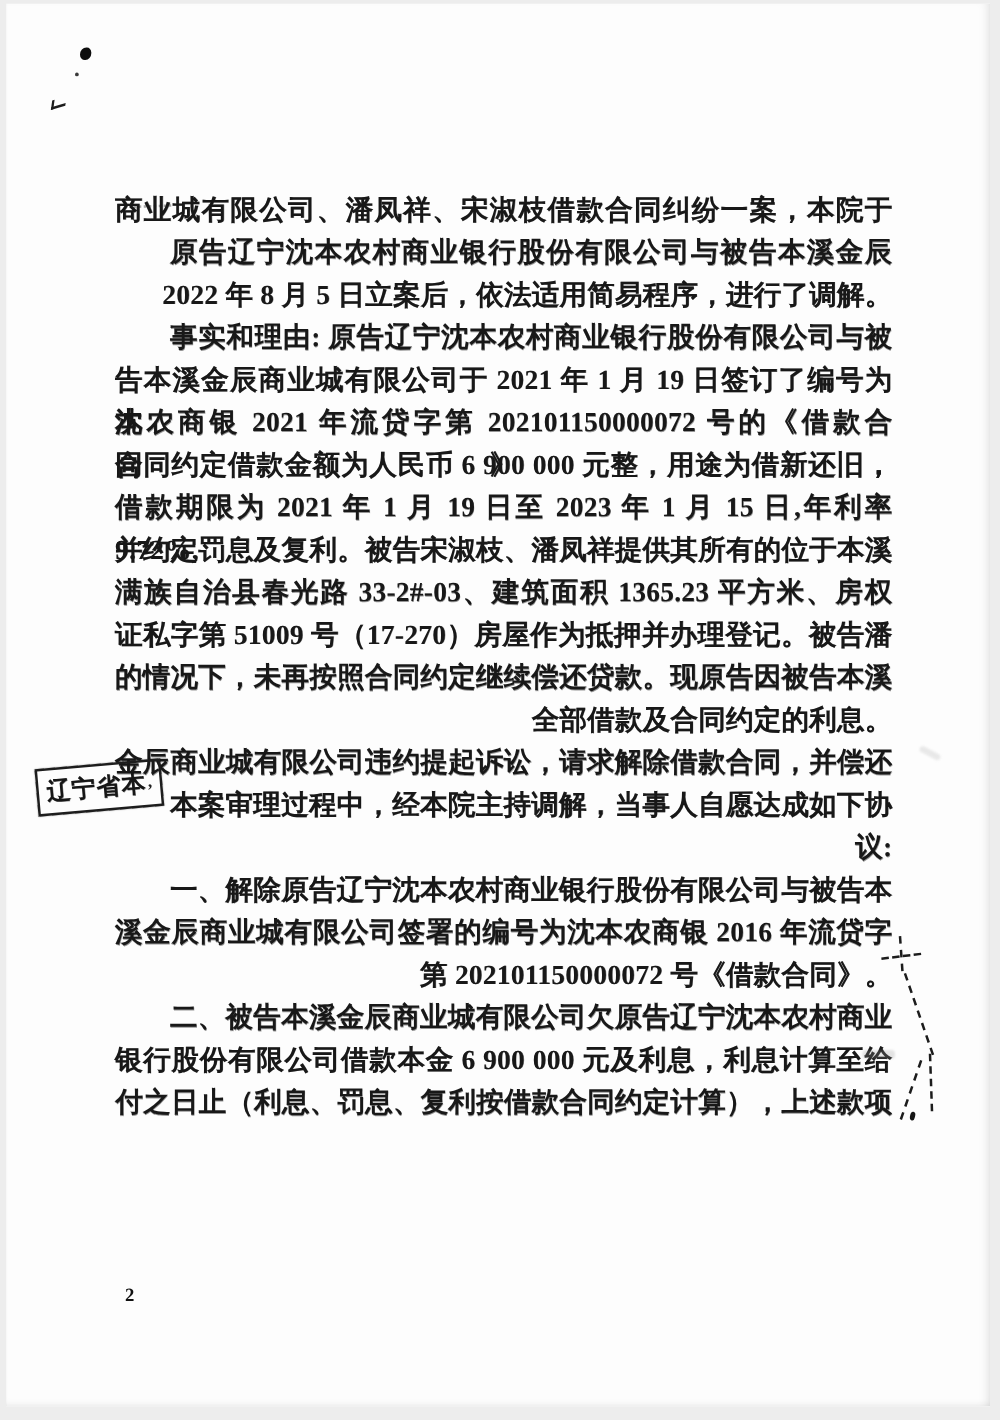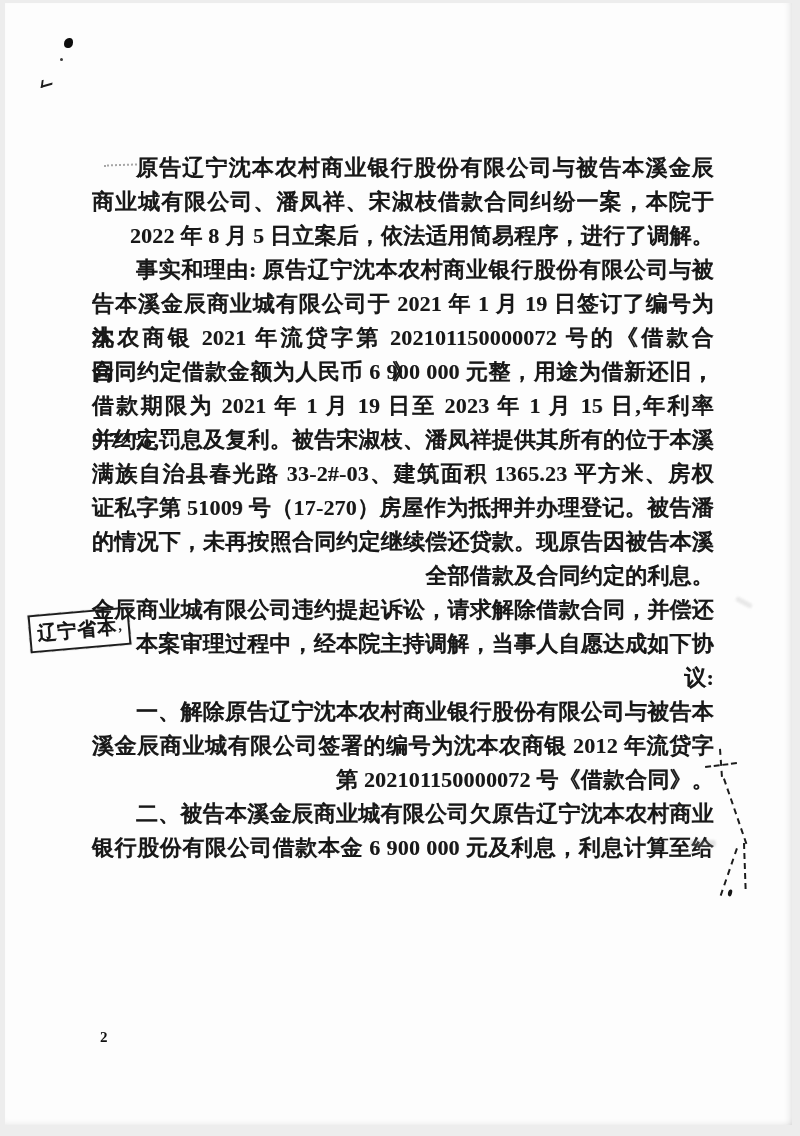--- a/index.html
+++ b/index.html
@@ -71,41 +71,42 @@
 
 <div class="page">
 
   <div class="artifact dot-a"></div>
   <div class="artifact dot-b"></div>
   <div class="artifact check-c"></div>
   <div class="artifact dotted-d"></div>
 
   <div class="textblock">
 
-  <div class="line indent justify">原告辽宁沈本农村商业银行股份有限公司与被告本溪金辰</div>
-      <div class="line justify">商业城有限公司、潘凤祥、宋淑枝借款合同纠纷一案，本院于</div>
+  <div class="line justify">商业城有限公司、潘凤祥、宋淑枝借款合同纠纷一案，本院于</div>
+      <div class="line indent justify">原告辽宁沈本农村商业银行股份有限公司与被告本溪金辰</div>
       <div class="line">2022 年 8 月 5 日立案后，依法适用简易程序，进行了调解。</div>
       <div class="line indent justify">事实和理由: 原告辽宁沈本农村商业银行股份有限公司与被</div>
       <div class="line justify">告本溪金辰商业城有限公司于 2021 年 1 月 19 日签订了编号为沈</div>
       <div class="line justify">本农商银 2021 年流贷字第 202101150000072 号的《借款合同》，</div>
       <div class="line justify">合同约定借款金额为人民币 6 900 000 元整，用途为借新还旧，</div>
       <div class="line justify">借款期限为 2021 年 1 月 19 日至 2023 年 1 月 15 日,年利率 9.72%,</div>
       <div class="line justify">并约定罚息及复利。被告宋淑枝、潘凤祥提供其所有的位于本溪</div>
       <div class="line justify">满族自治县春光路 33-2#-03、建筑面积 1365.23 平方米、房权</div>
       <div class="line justify">证私字第 51009 号（17-270）房屋作为抵押并办理登记。被告潘</div>
       <div class="line justify">的情况下，未再按照合同约定继续偿还贷款。现原告因被告本溪</div>
       <div class="line">全部借款及合同约定的利息。</div>
       <div class="line justify">金辰商业城有限公司违约提起诉讼，请求解除借款合同，并偿还</div>
       <div class="line indent justify">本案审理过程中，经本院主持调解，当事人自愿达成如下协</div>
       <div class="line">议:</div>
       <div class="line indent justify">一、解除原告辽宁沈本农村商业银行股份有限公司与被告本</div>
-      <div class="line justify">溪金辰商业城有限公司签署的编号为沈本农商银 2012 年流贷字</div>
+      <div class="line justify">溪金辰商业城有限公司签署的编号为沈本农商银 2016 年流贷字</div>
       <div class="line">第 202101150000072 号《借款合同》。</div>
       <div class="line indent justify">二、被告本溪金辰商业城有限公司欠原告辽宁沈本农村商业</div>
       <div class="line justify">银行股份有限公司借款本金 6 900 000 元及利息，利息计算至给</div>
+      <div class="line">付之日止（利息、罚息、复利按借款合同约定计算），上述款项</div>
     </div>
 
   <div class="stamp">
     <span class="stamp-text">辽宁省本</span>
       <span class="stamp-tail">,</span>
   </div>
 
   <div class="pm pm-cross-v"></div>
   <div class="pm pm-cross-h"></div>
   <div class="pm pm-diag1"></div>

